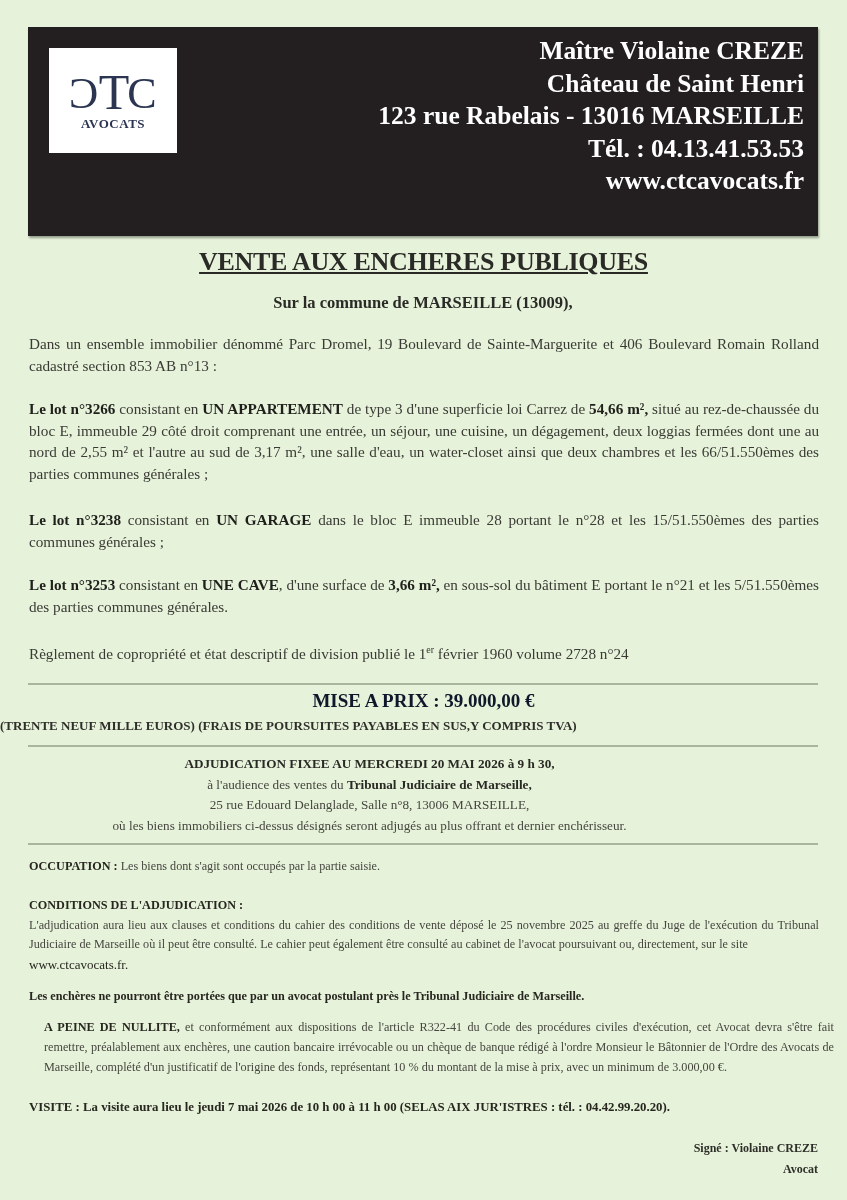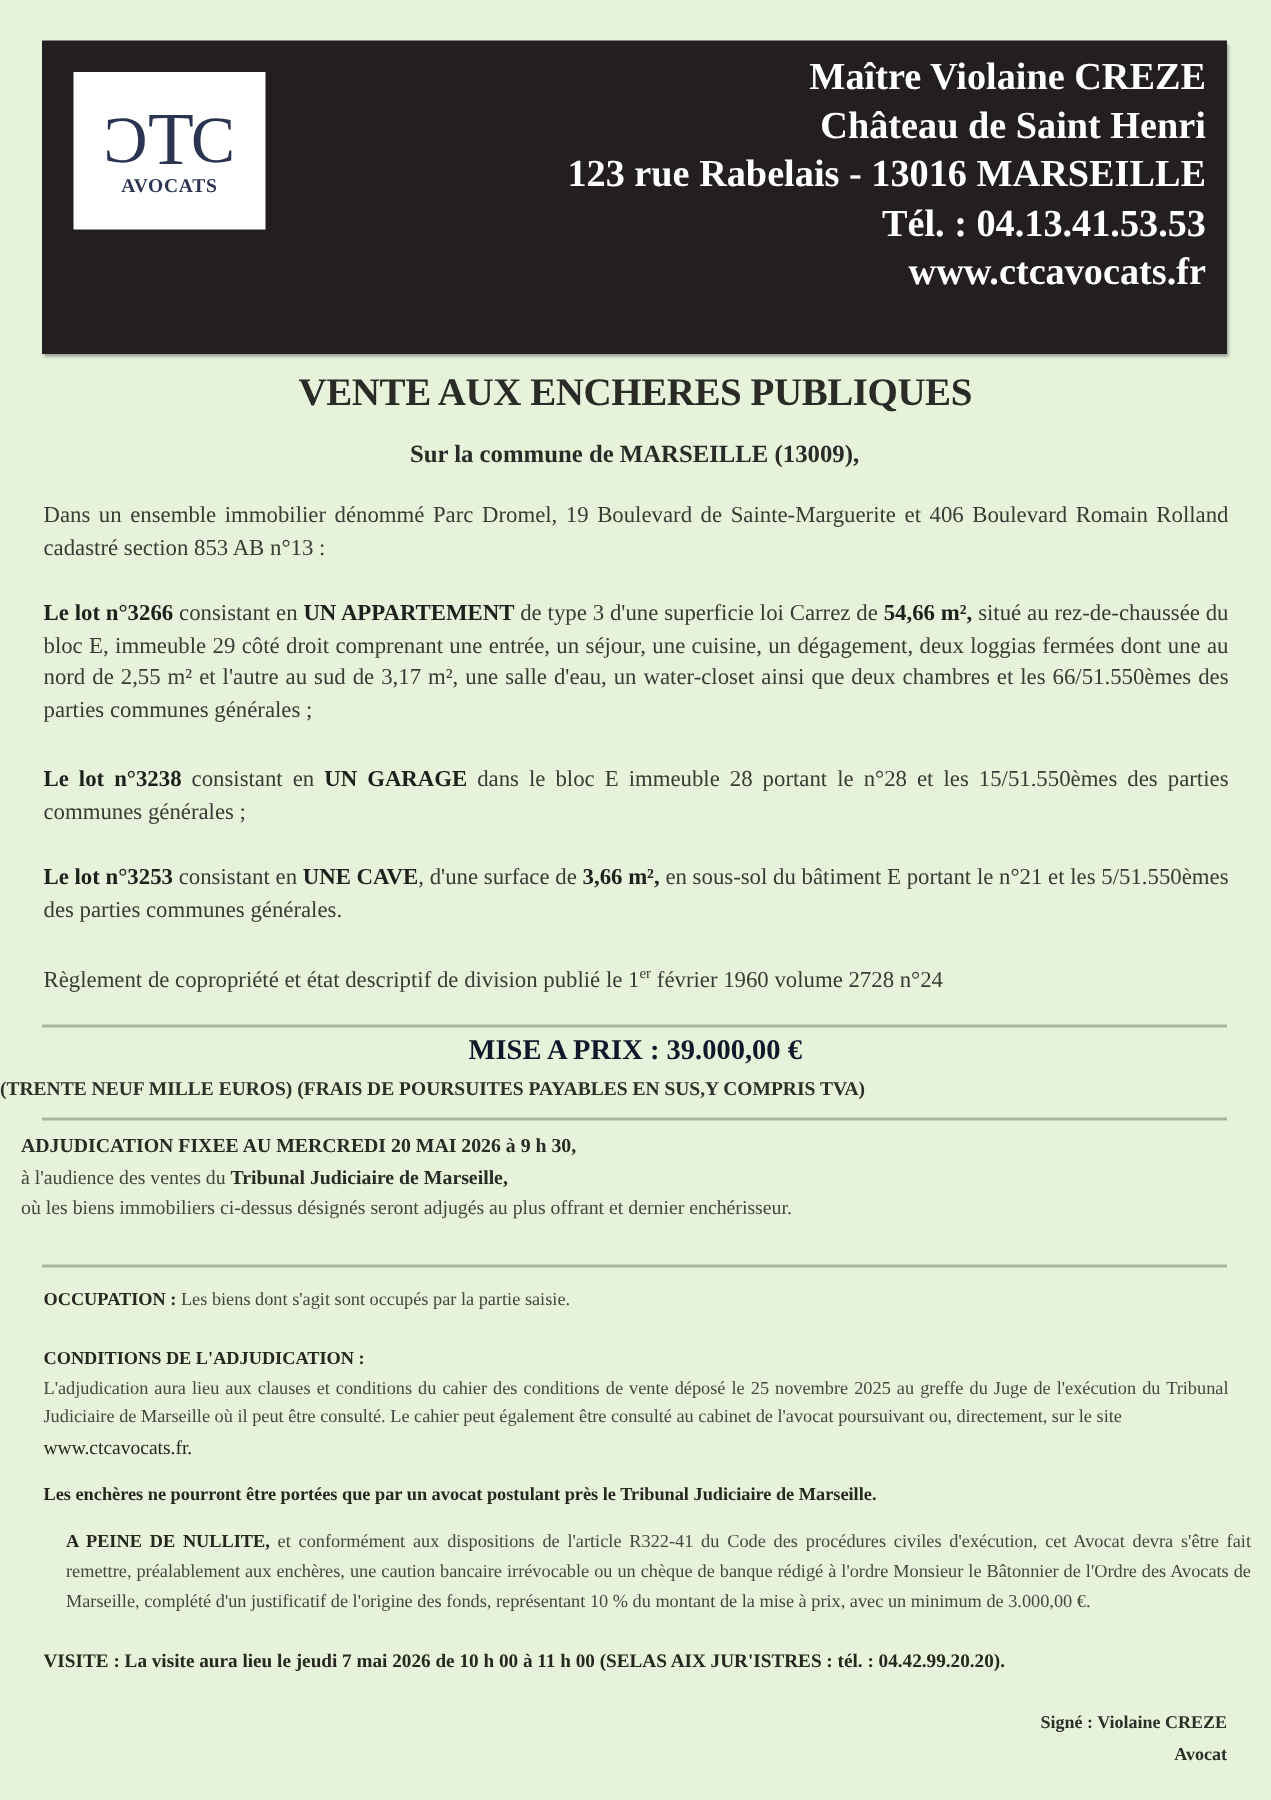--- a/index.html
+++ b/index.html
@@ -34,21 +34,21 @@
     }
     .firm {
       position: absolute; right: 14px; top: 8px; text-align: right;
       color: #ffffff; font-size: 25.5px; line-height: 32.5px;
     }
     .firm .name { font-weight: bold; }
     .firm .line { font-weight: bold; }
 
     .title {
       position: absolute; left: 0; width: 847px; top: 247px; text-align: center;
-      font-size: 26px; font-weight: bold; letter-spacing: -0.3px;
+      font-size: 26px; font-weight: bold; letter-spacing: -0.3px; text-decoration: underline;
     }
     .commune {
       position: absolute; left: 0; width: 846px; top: 293px; text-align: center;
       font-size: 16.5px; font-weight: bold;
     }
     .para {
       position: absolute; left: 29px; width: 790px; font-size: 15.2px; line-height: 21.5px;
       text-align: justify; color: #3a3a34;
     }
     .para b { color: #1f1f1b; }
@@ -64,21 +64,21 @@
     }
     .mise {
       position: absolute; left: 0; width: 847px; top: 690px; text-align: center;
       font-size: 19px; font-weight: bold; color: #0f172a;
     }
     .mise-sub {
       position: absolute; left: 0; width: 847px; top: 718px; text-align: left;
       font-size: 13px; font-weight: bold; color: #2f2f2a;
     }
     .adj {
-      position: absolute; left: 14px; width: 739px; top: 754px; text-align: left;
+      position: absolute; left: 0; width: 739px; top: 754px; text-align: center;
       font-size: 13.2px; line-height: 20.5px; color: #46463f;
     }
     .adj .h { font-weight: bold; color: #2a2a25; }
     .small {
       position: absolute; left: 29px; width: 790px; font-size: 12.2px; line-height: 19.6px;
       text-align: justify; color: #46463f;
     }
     .small b { color: #27271f; }
     .s-occ { top: 857px; }
     .s-cond { top: 896px; }
@@ -134,20 +134,21 @@
 </div>
 
 <div class="rule" style="top:683px;"></div>
 <div class="mise">MISE A PRIX : 39.000,00 €</div>
 <div class="mise-sub">(TRENTE NEUF MILLE EUROS) (FRAIS DE POURSUITES PAYABLES EN SUS,Y COMPRIS TVA)</div>
 <div class="rule" style="top:745px;"></div>
 
 <div class="adj">
   <div class="h">ADJUDICATION FIXEE AU MERCREDI 20 MAI 2026 à 9 h 30,</div>
   <div><span>à l'audience des ventes du </span><b class="h">Tribunal Judiciaire de Marseille,</b></div>
+  <div>25 rue Edouard Delanglade, Salle n°8, 13006 MARSEILLE,</div>
   <div>où les biens immobiliers ci-dessus désignés seront adjugés au plus offrant et dernier enchérisseur.</div>
 </div>
 <div class="rule" style="top:843px;"></div>
 
 <div class="small s-occ">
   <b>OCCUPATION :</b><span> Les biens dont s'agit sont occupés par la partie saisie.</span>
 </div>
 
 <div class="small s-cond">
   <b>CONDITIONS DE L'ADJUDICATION :</b><br>

